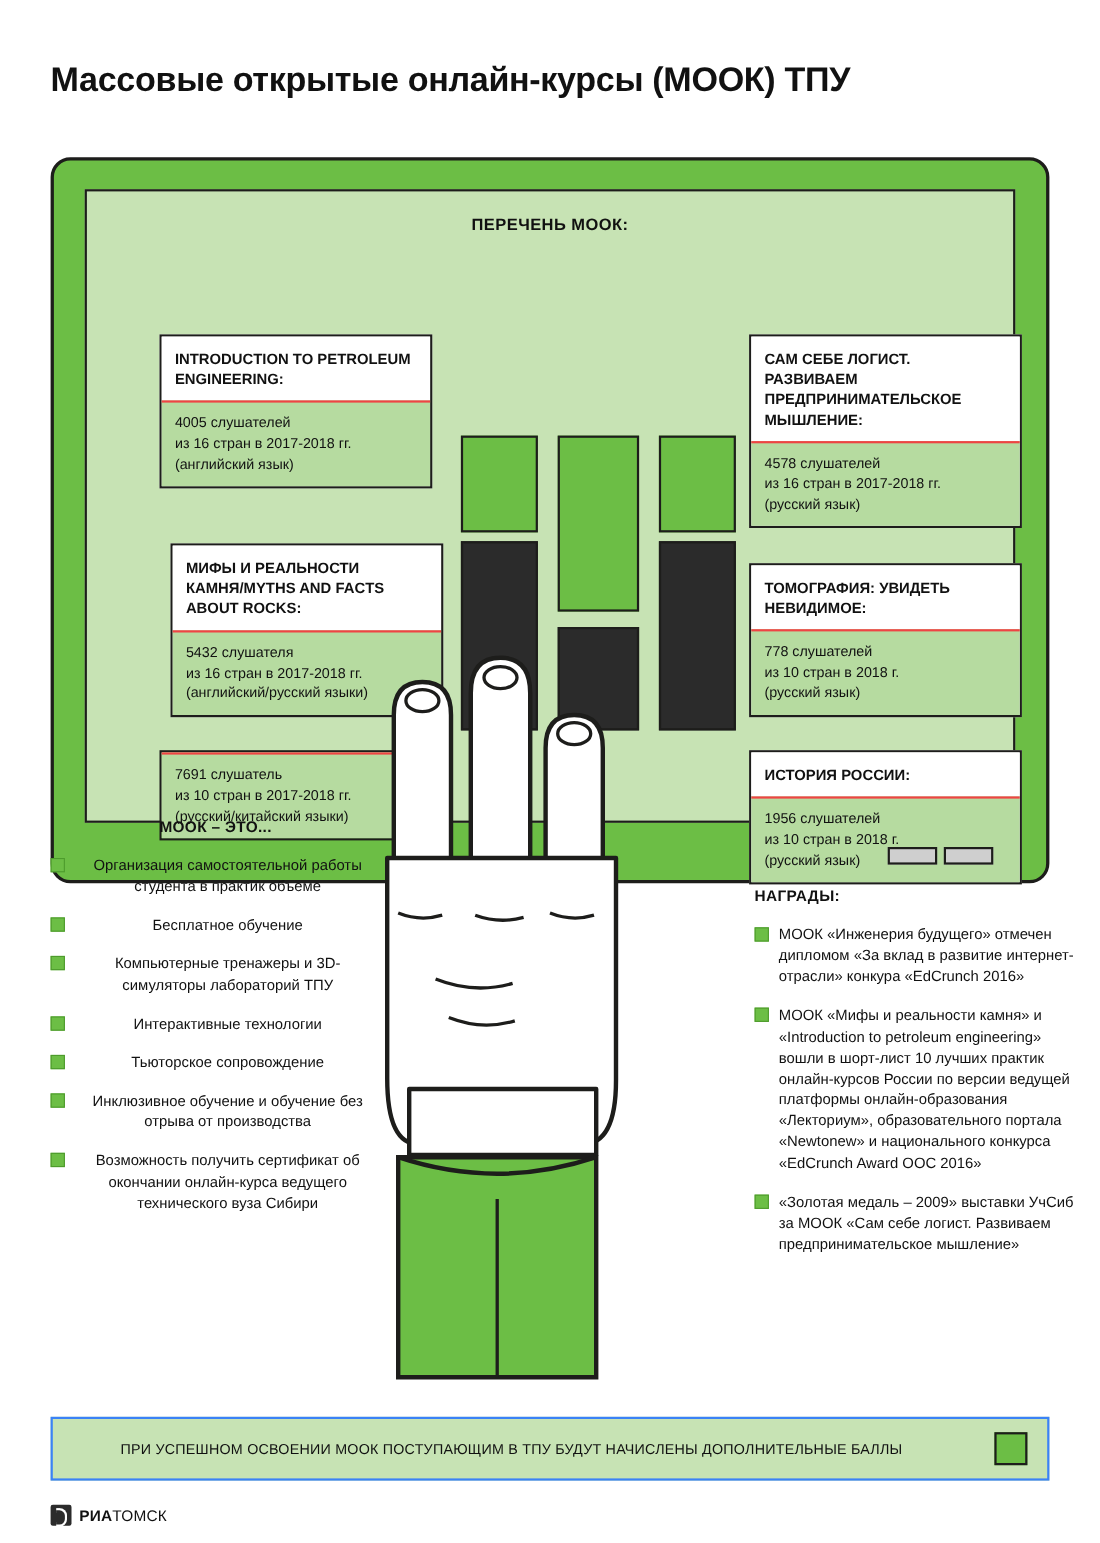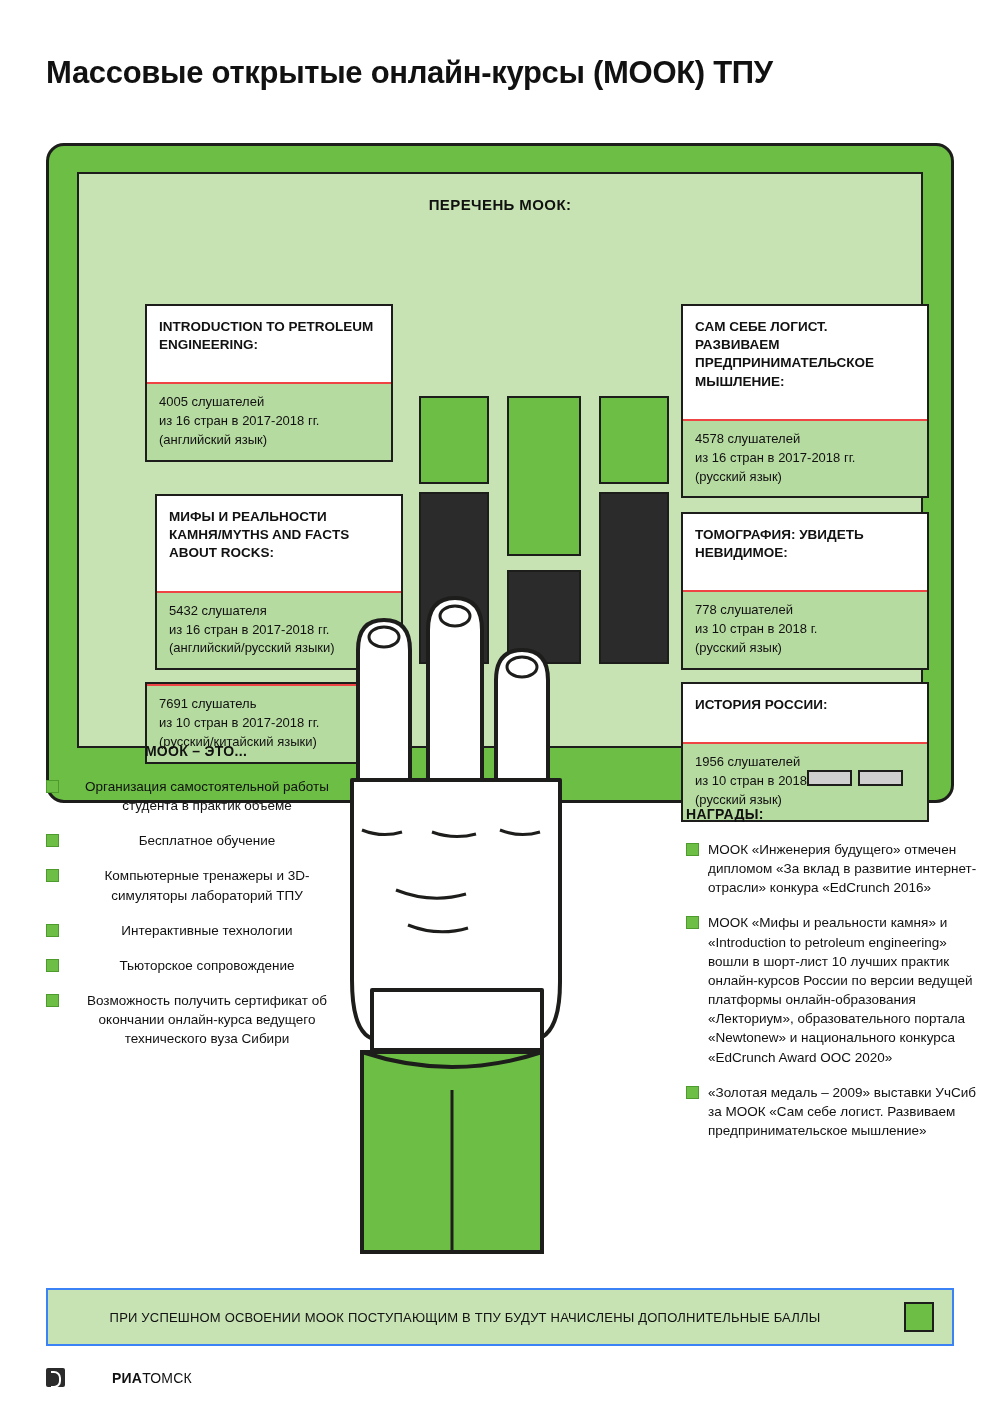--- a/index.html
+++ b/index.html
@@ -47,21 +47,21 @@
     text-align:center; font-weight:bold; font-size:15px; letter-spacing:.4px;
   }
 
   
   .card {
     position:absolute; width:248px;
     border:2px solid #1d1d1b;
     background:#ffffff;
   }
   .card .card-title {
-    padding:12px 12px 28px 12px;
+    padding:12px 12px 10px 12px;
     font-size:13.5px; line-height:1.35; font-weight:600;
     background:#ffffff;
   }
   .card .card-body {
     background:#b6dba0;
     padding:9px 12px 10px 12px;
     font-size:13px; line-height:1.45;
     border-top:2px solid #ef4444;
   }
   .card .card-body div { white-space:nowrap; }
@@ -116,21 +116,21 @@
     width:30px; height:30px; background:#6cbe45; border:2px solid #1d1d1b;
   }
 
   
   .logo { position:absolute; left:46px; top:1368px; display:flex; align-items:center; gap:7px; }
   .logo-mark { width:19px; height:19px; background:#2b2b2b; border-radius:2px; position:relative; }
   .logo-mark::after {
     content:""; position:absolute; left:5px; top:3px; width:8px; height:13px;
     border:2px solid #fff; border-radius:0 7px 7px 0; border-left:none;
   }
-  .logo-text { font-size:14px; font-weight:bold; letter-spacing:.2px;margin-left:40px; }
+  .logo-text { font-size:14px; font-weight:bold; letter-spacing:.2px; }
   .logo-text .thin { font-weight:400; }
 </style>
 </head>
 <body>
 
 <div class="page">
 
   <h1 class="title">Массовые открытые онлайн-курсы (МООК) ТПУ</h1>
 
   <div class="monitor">
@@ -206,29 +206,30 @@
   </div>
 
   <div class="col-left">
     <div class="col-head">МООК – ЭТО...</div>
     <ul class="bullets">
       <li>Организация самостоятельной работы студента в практик объеме</li>
       <li>Бесплатное обучение</li>
       <li>Компьютерные тренажеры и 3D-симуляторы лабораторий ТПУ</li>
       <li>Интерактивные технологии</li>
       <li>Тьюторское сопровождение</li>
+      <li>Инклюзивное обучение и обучение без отрыва от производства</li>
       <li>Возможность получить сертификат об окончании онлайн-курса ведущего технического вуза Сибири</li>
     </ul>
   </div>
 
   <div class="col-right">
     <div class="col-head">НАГРАДЫ:</div>
     <ul class="bullets">
       <li>МООК «Инженерия будущего» отмечен дипломом «За вклад в развитие интернет-отрасли» конкура «EdCrunch 2016»</li>
-      <li>МООК «Мифы и реальности камня» и «Introduction to petroleum engineering» вошли в шорт-лист 10 лучших практик онлайн-курсов России по версии ведущей платформы онлайн-образования «Лекториум», образовательного портала «Newtonew» и национального конкурса «EdCrunch Award ООС 2020»</li>
+      <li>МООК «Мифы и реальности камня» и «Introduction to petroleum engineering» вошли в шорт-лист 10 лучших практик онлайн-курсов России по версии ведущей платформы онлайн-образования «Лекториум», образовательного портала «Newtonew» и национального конкурса «EdCrunch Award ООС 2016»</li>
       <li>«Золотая медаль – 2009» выставки УчСиб за МООК «Сам себе логист. Развиваем предпринимательское мышление»</li>
     </ul>
   </div>
 
   <svg class="hand" viewBox="0 0 360 740">
     <g fill="#ffffff" stroke="#1d1d1b" stroke-width="4" stroke-linejoin="round" stroke-linecap="round">
 
       <path d="M58 120 q0 -30 26 -30 q26 0 26 30 l0 195 l-52 0 z"></path>
 
       <path d="M128 100 q0 -32 27 -32 q27 0 27 32 l0 215 l-54 0 z"></path>

